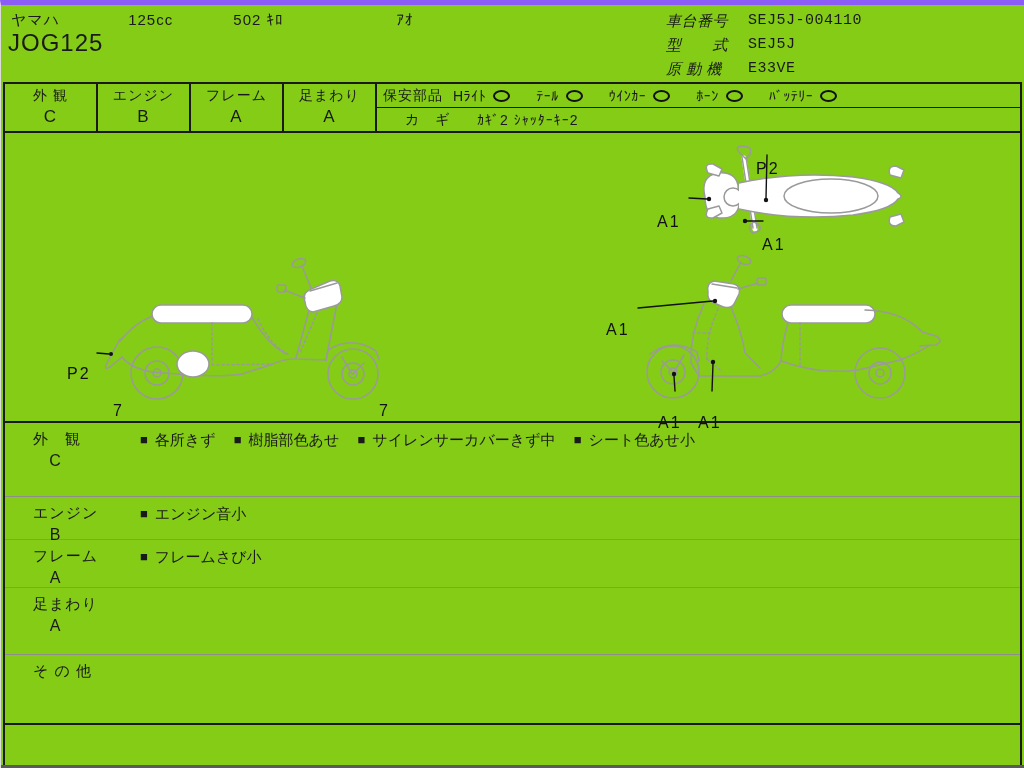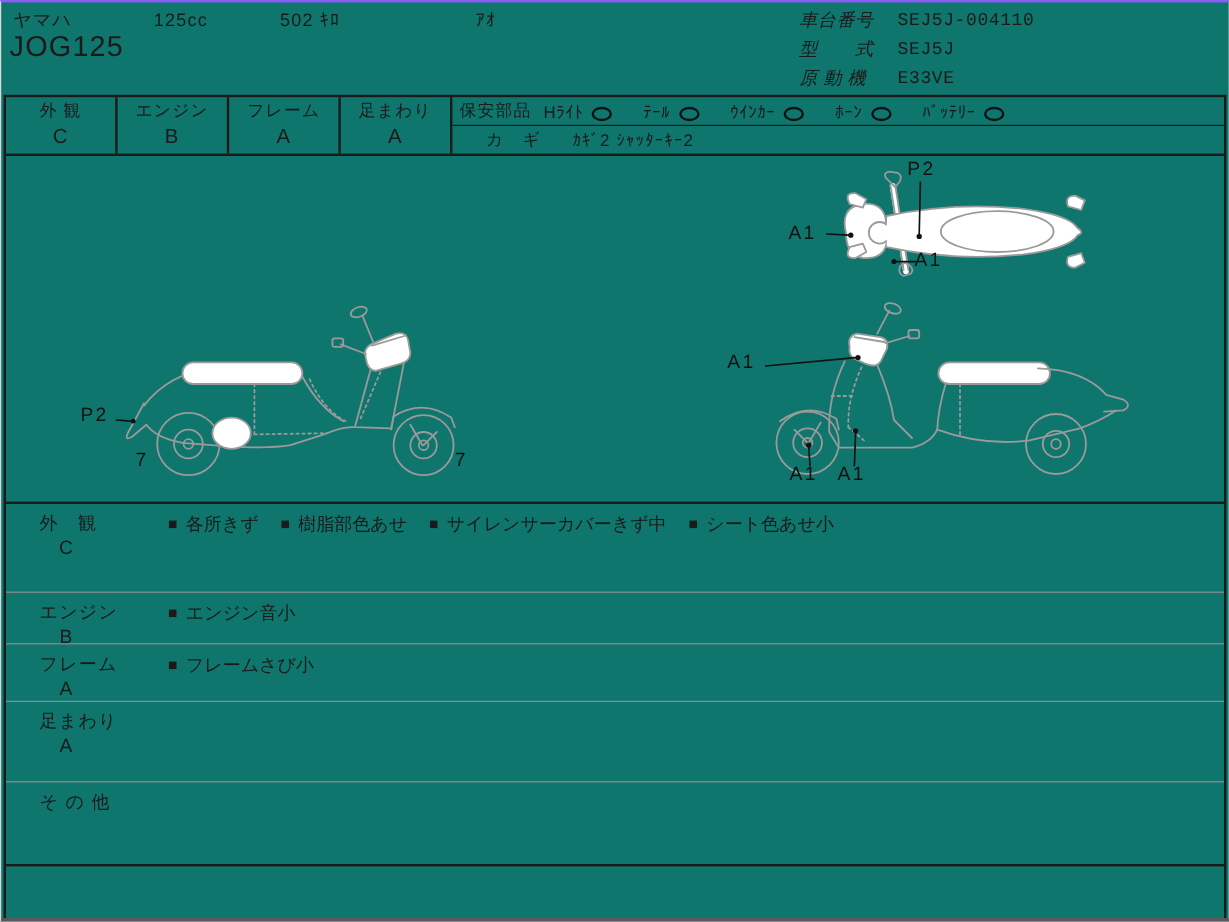--- a/index.html
+++ b/index.html
@@ -1,21 +1,21 @@
 <!DOCTYPE html>
 <html><head>
 <meta charset="utf-8">
 <style>
   * { margin:0; padding:0; box-sizing:border-box; }
   html,body { width:1024px; height:768px; }
   body {
     font-family:"Liberation Sans","DejaVu Sans",sans-serif;
     color:#1a1a1a; background:#fff; position:relative; overflow:hidden;
   }
-  .page { position:absolute; inset:0; background:#0f766e; border-top:2px solid #8b5cf6; border-left:1px solid #dcdcdc; }
+  .page { position:absolute; inset:0; background:#84cc16; border-top:5px solid #8b5cf6; border-left:1px solid #dcdcdc; }
 
   
   .header { position:absolute; left:0; top:0; width:1024px; height:77px; }
   .hdr-line1 { position:absolute; left:10px; top:6px; font-size:15px; letter-spacing:1px; white-space:nowrap; }
   .hdr-line1 span { display:inline-block; }
   .hdr-maker { width:112px; }
   .hdr-cc { width:100px; }
   .hdr-km { width:158px; }
   .model-name { position:absolute; left:7px; top:24px; font-size:24px; letter-spacing:1px; }
   .hdr-right { position:absolute; left:665px; top:4px; font-size:15px; line-height:24px; white-space:nowrap; }
@@ -29,31 +29,31 @@
 
   
   .ratings { display:flex; height:49px; border-bottom:2px solid #1a1a1a; }
   .rcell { width:93px; border-right:2px solid #1a1a1a; text-align:center; padding-top:3px; }
   .rcell .rlabel { font-size:14px; letter-spacing:1px; }
   .rcell .rvalue { font-size:17px; margin-top:2px; letter-spacing:1px; }
   .safety { flex:1; display:flex; flex-direction:column; font-size:14px; }
   .safety-row1 { flex:1; display:flex; align-items:center; border-bottom:1.5px solid #1a1a1a; padding-left:6px; white-space:nowrap; }
   .safety-row2 { flex:1; display:flex; align-items:center; padding-left:28px; white-space:nowrap; }
   .safety-label { margin-right:10px; letter-spacing:1px; }
-  .sp-item { display:flex; align-items:flex-end; margin-right:26px; }
+  .sp-item { display:flex; align-items:center; margin-right:26px; }
   .sp-name { letter-spacing:0.5px; }
   .pass-circle { display:inline-block; width:17px; height:12px; border:2.5px solid #111;
                  border-radius:50%; margin-left:7px; }
   .key-label { width:72px; letter-spacing:1px; }
   .key-value { letter-spacing:1px; }
 
   
   .diagram { position:relative; height:290px; border-bottom:2px solid #1a1a1a; }
   .diagram svg { position:absolute; }
-  .dlabel { position:absolute; font-size:16px; letter-spacing:2px; color:#111; white-space:nowrap; }
+  .dlabel { position:absolute; font-size:16px; letter-spacing:2px; color:#111; white-space:nowrap;margin-top:24px; }
 
   
   .crow { position:relative; border-bottom:1px solid #8e8e8e; }
   .crow.h-gaikan { height:74px; }
   .crow.h-engine { height:43px; }
   .crow.h-frame  { height:48px; }
   .crow.h-ashi   { height:67px; }
   .crow.h-other  { height:70px; border-bottom:2px solid #1a1a1a; }
   .sec-label { position:absolute; left:28px; top:7px; font-size:15px; letter-spacing:1px; }
   .sec-grade { position:absolute; left:30px; top:29px; width:40px; text-align:center; font-size:16px; }

